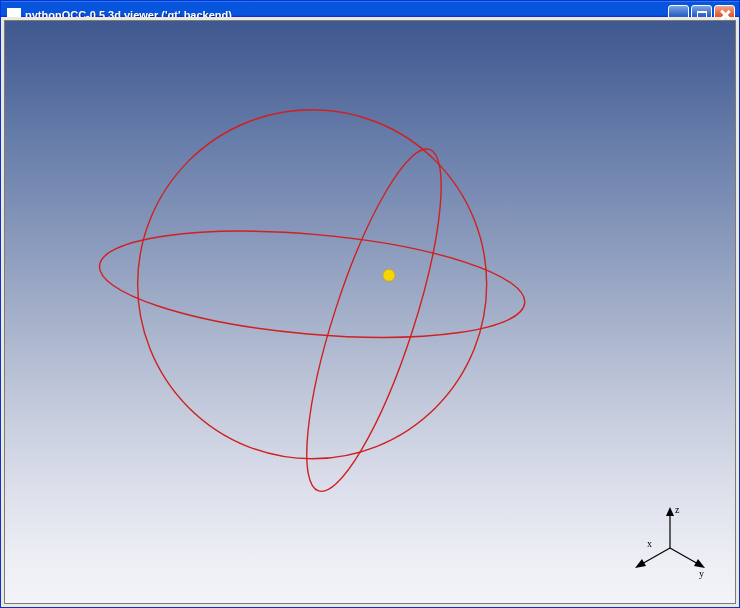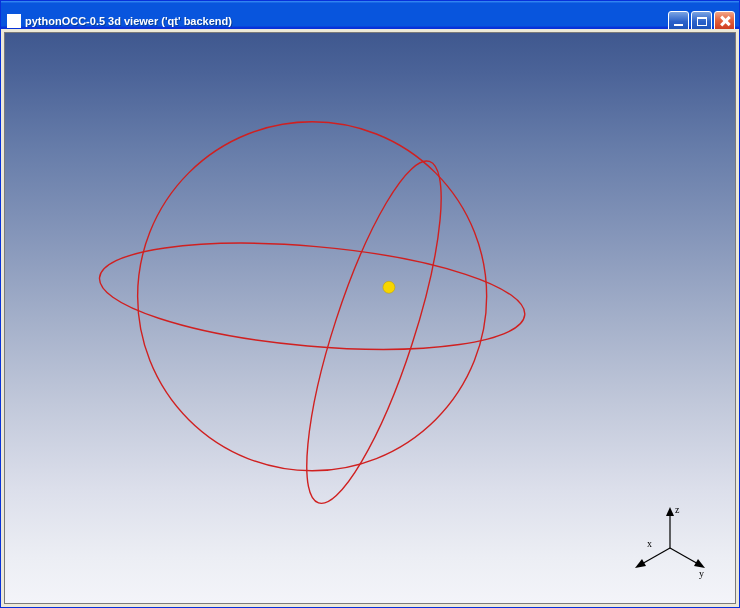--- a/index.html
+++ b/index.html
@@ -17,21 +17,21 @@
     }
     .window {
       width: 740px;
       height: 608px;
       border: 1px solid #0831d9;
       background: #ece9d8;
       display: flex;
       flex-direction: column;
     }
     .titlebar {
-      height: 28px;
+      height: 16px;
       background: linear-gradient(to bottom,
         #3c91f7 0%,
         #0855dd 8%,
         #0855dd 40%,
         #0855dd 88%,
         #0831d9 95%,
         #0831d9 100%);
       display: flex;
       align-items: center;
       padding: 12px 2px 0 6px;

